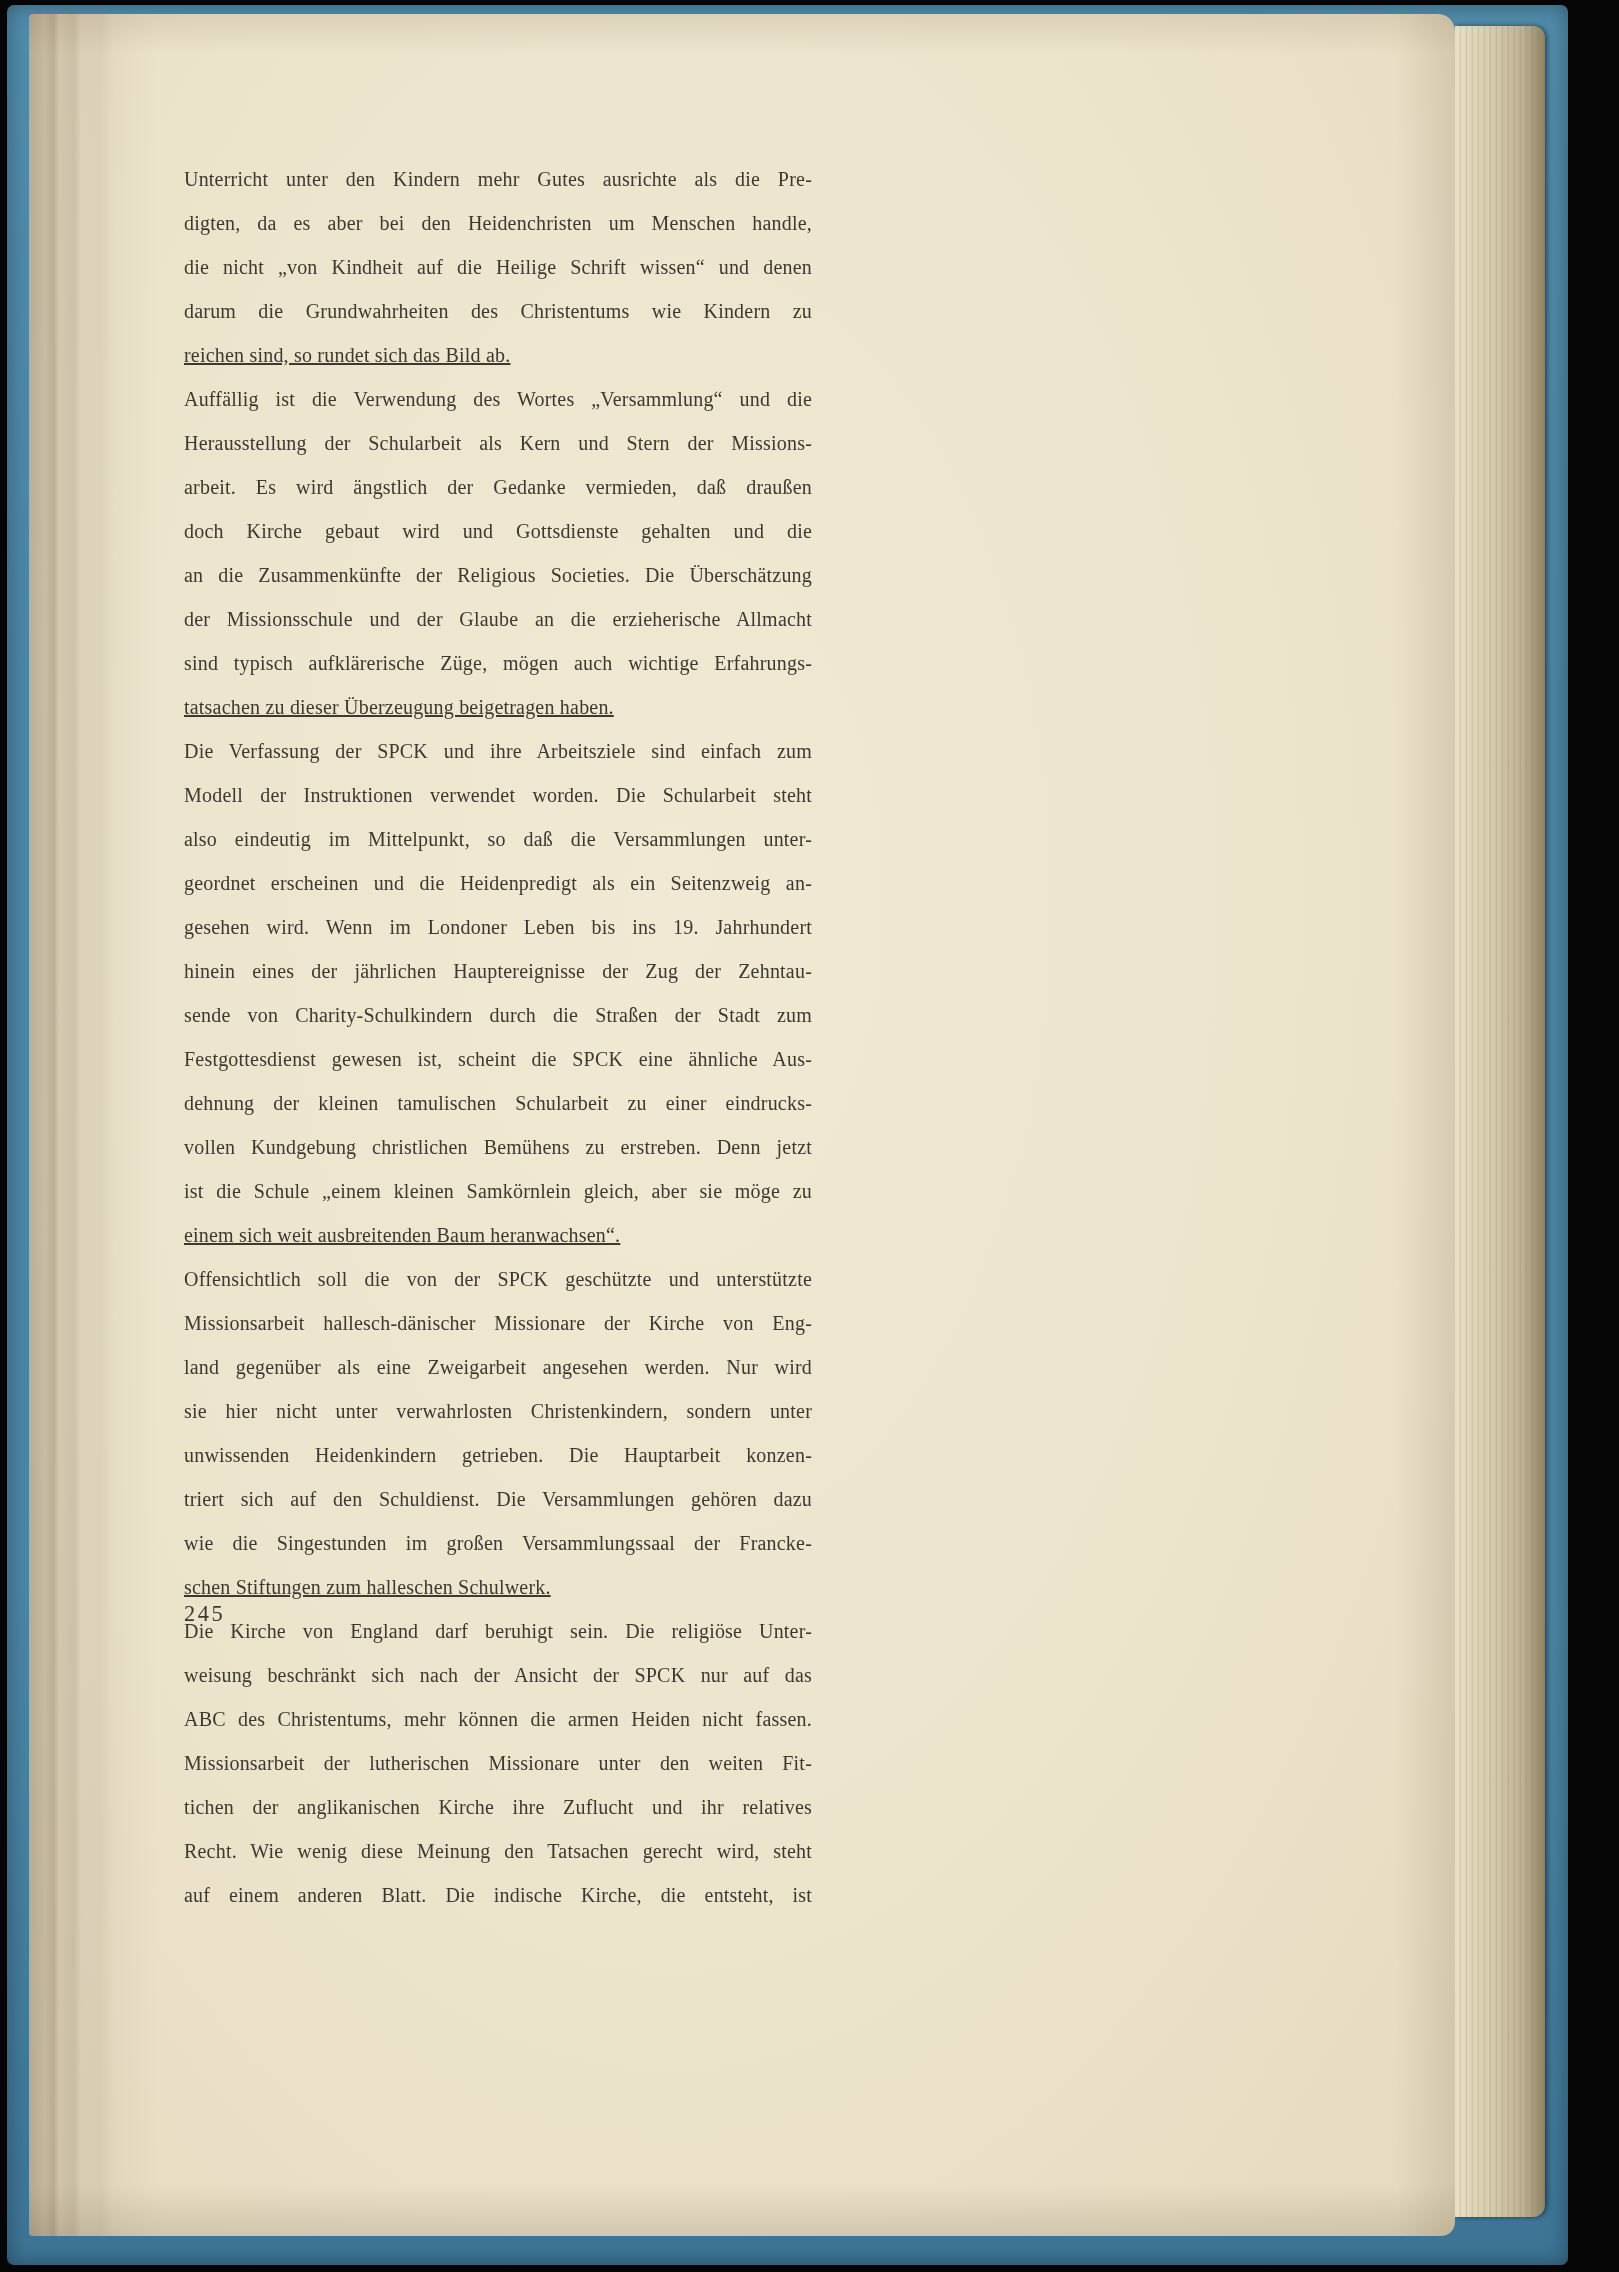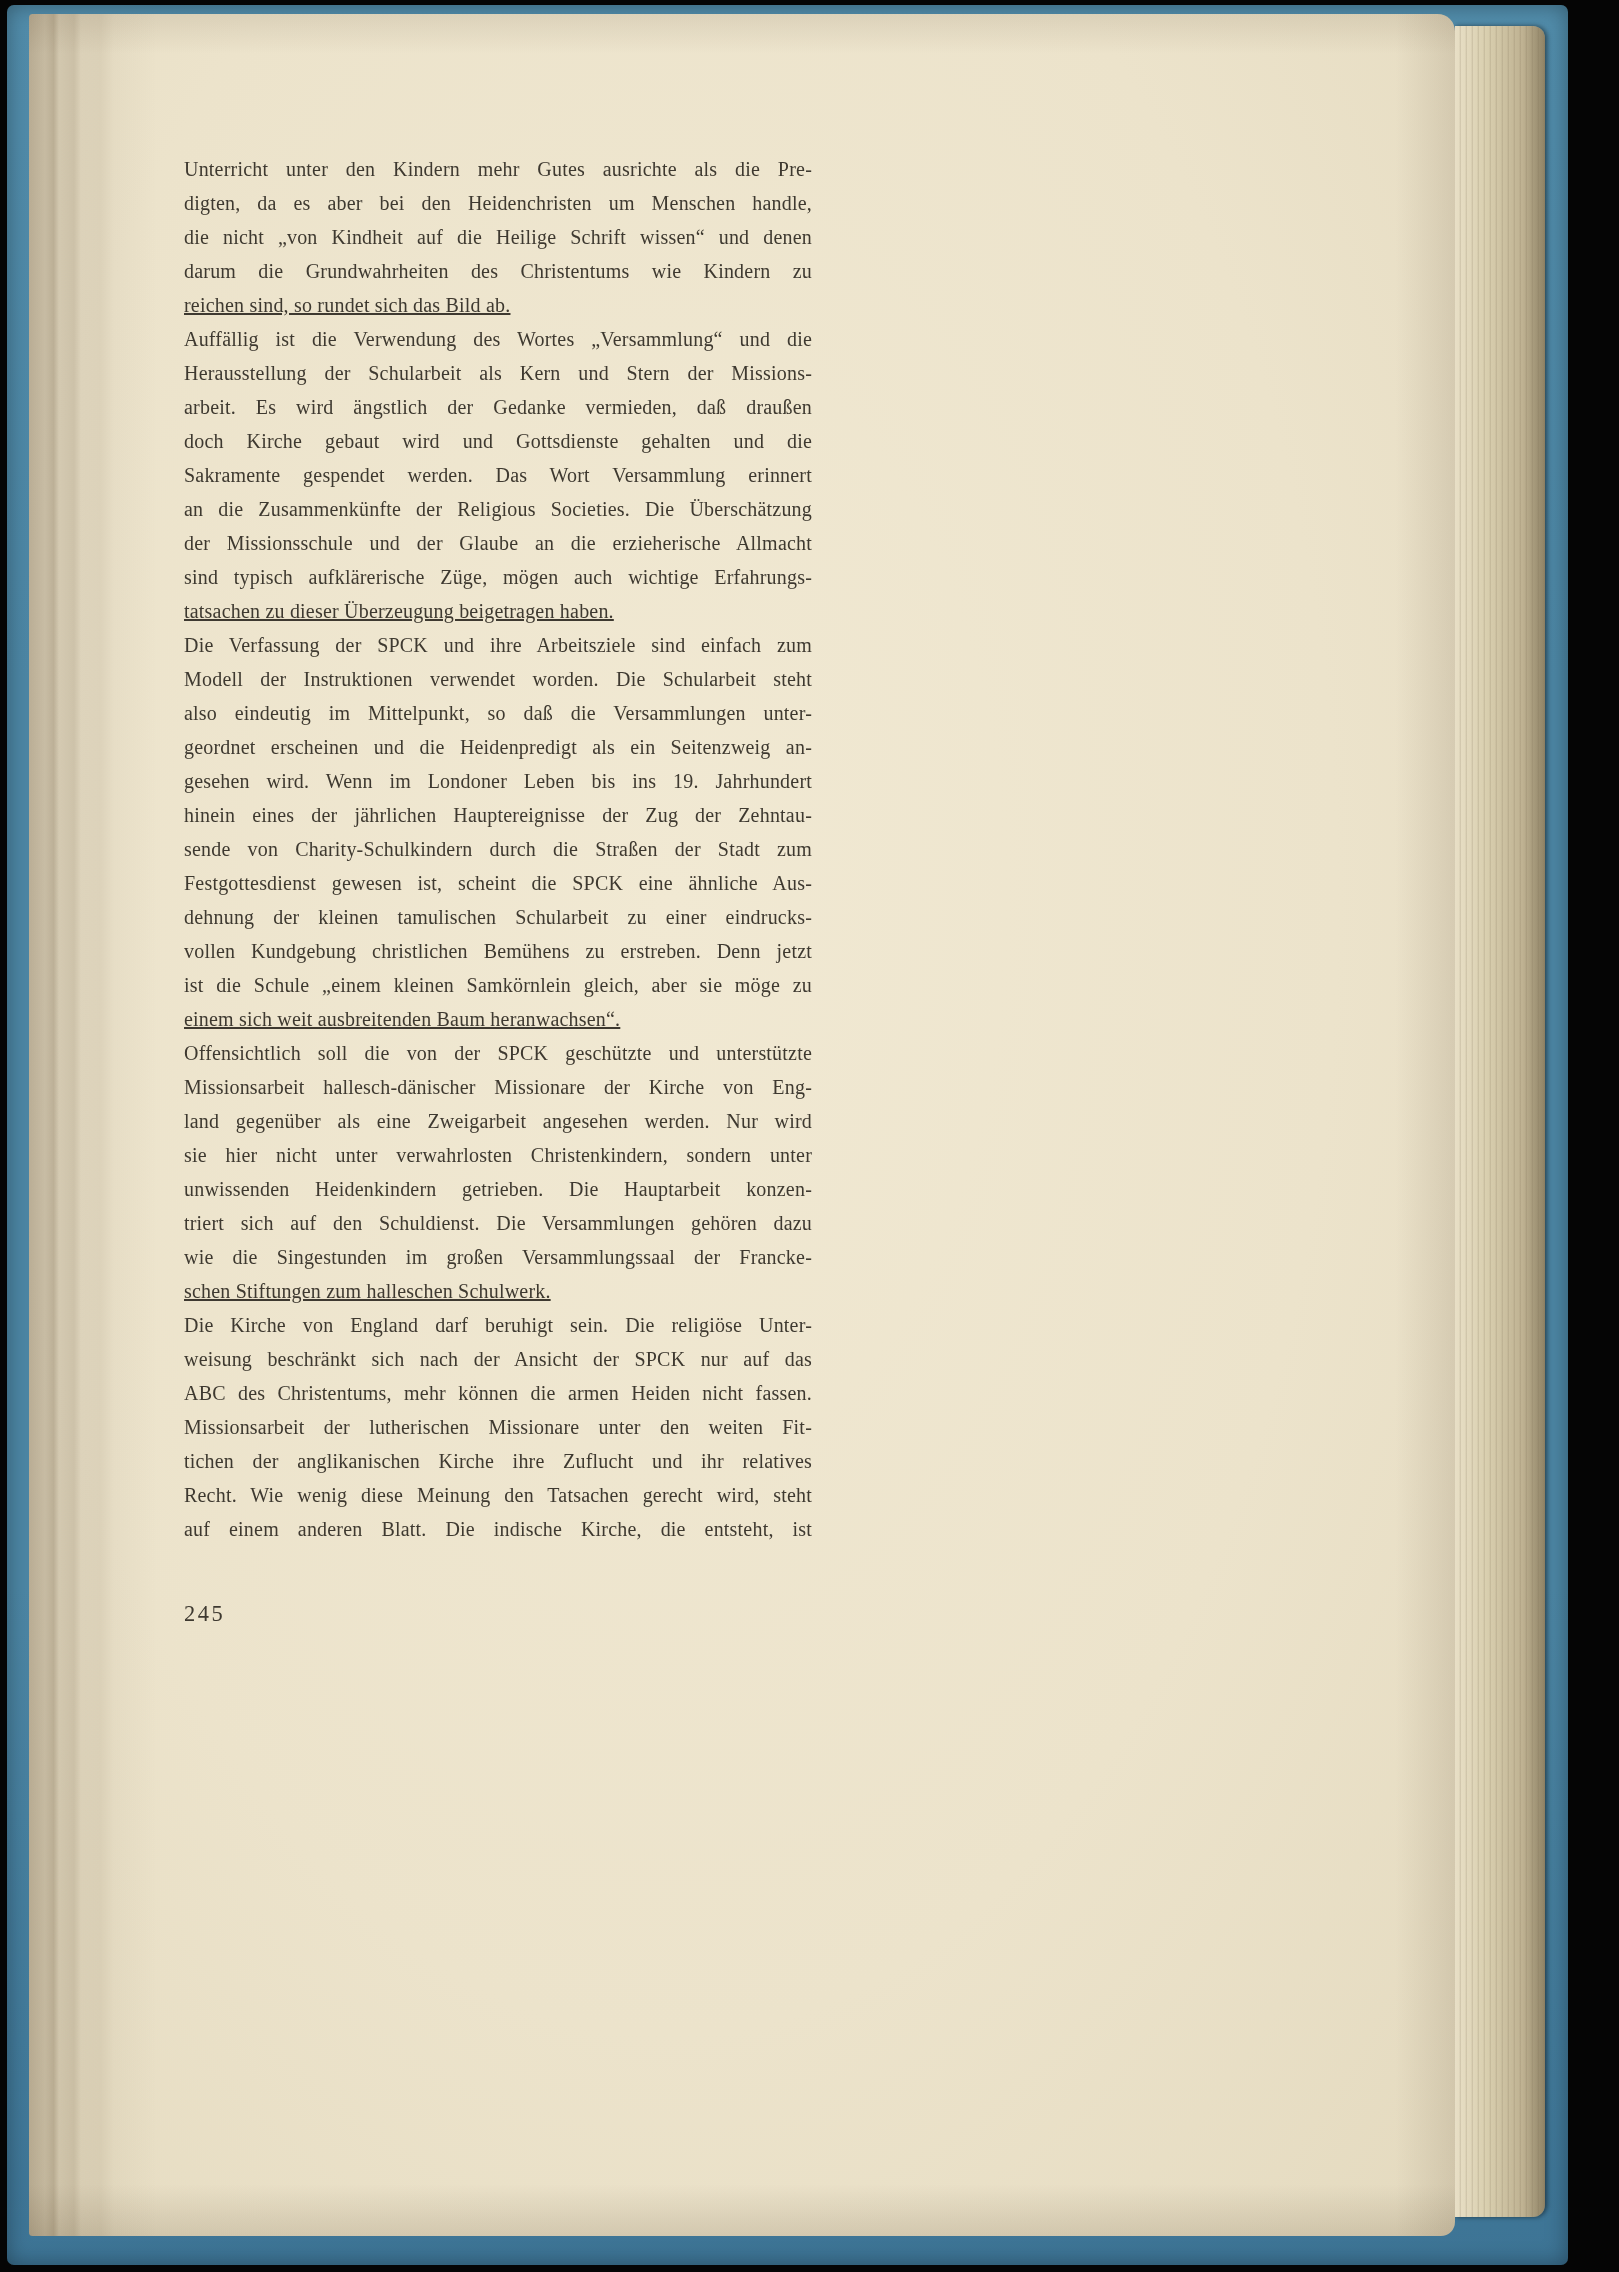--- a/index.html
+++ b/index.html
@@ -85,20 +85,21 @@
     color: var(--ink);
     font-size: 20px;
     letter-spacing: 0.2px;
   }
   .line {
     height: 34px;
     line-height: 34px;
     text-align: justify;
     text-align-last: justify;
     overflow: hidden;
+    margin-top: 10px;
   }
   .line.end {
     text-align-last: left;
     text-decoration: underline;
   }
   .page-number {
     position: absolute;
     left: 184px; top: 1597px;
     width: 628px;
     text-align: left;
@@ -119,21 +120,20 @@
   <div class="text-block">
       <div class="line">Unterricht unter den Kindern mehr Gutes ausrichte als die Pre-</div>
       <div class="line">digten, da es aber bei den Heidenchristen um Menschen handle,</div>
       <div class="line">die nicht „von Kindheit auf die Heilige Schrift wissen“ und denen</div>
       <div class="line">darum die Grundwahrheiten des Christentums wie Kindern zu</div>
       <div class="line end">reichen sind, so rundet sich das Bild ab.</div>
       <div class="line">Auffällig ist die Verwendung des Wortes „Versammlung“ und die</div>
       <div class="line">Herausstellung der Schularbeit als Kern und Stern der Missions-</div>
       <div class="line">arbeit. Es wird ängstlich der Gedanke vermieden, daß draußen</div>
       <div class="line">doch Kirche gebaut wird und Gottsdienste gehalten und die</div>
-      <div class="line">Sakramente gespendet werden. Das Wort Versammlung erinnert</div>
       <div class="line">an die Zusammenkünfte der Religious Societies. Die Überschätzung</div>
       <div class="line">der Missionsschule und der Glaube an die erzieherische Allmacht</div>
       <div class="line">sind typisch aufklärerische Züge, mögen auch wichtige Erfahrungs-</div>
       <div class="line end">tatsachen zu dieser Überzeugung beigetragen haben.</div>
       <div class="line">Die Verfassung der SPCK und ihre Arbeitsziele sind einfach zum</div>
       <div class="line">Modell der Instruktionen verwendet worden. Die Schularbeit steht</div>
       <div class="line">also eindeutig im Mittelpunkt, so daß die Versammlungen unter-</div>
       <div class="line">geordnet erscheinen und die Heidenpredigt als ein Seitenzweig an-</div>
       <div class="line">gesehen wird. Wenn im Londoner Leben bis ins 19. Jahrhundert</div>
       <div class="line">hinein eines der jährlichen Hauptereignisse der Zug der Zehntau-</div>

